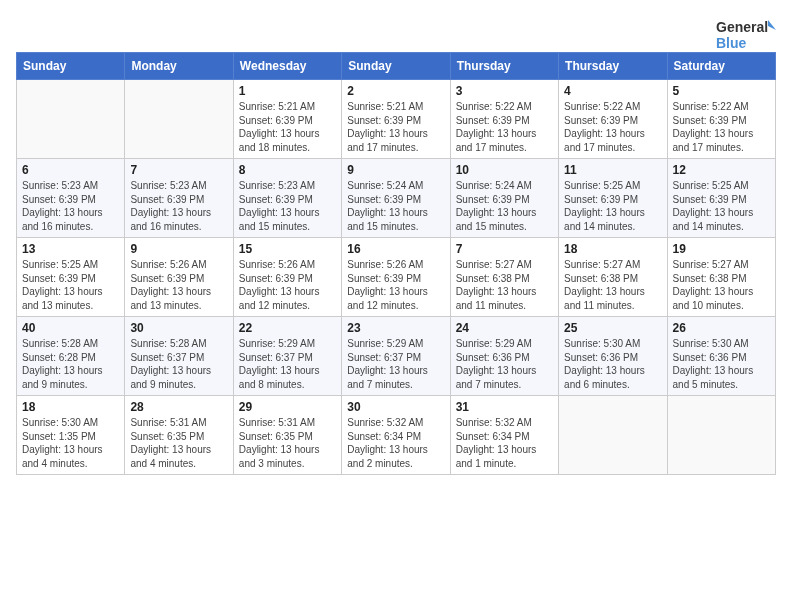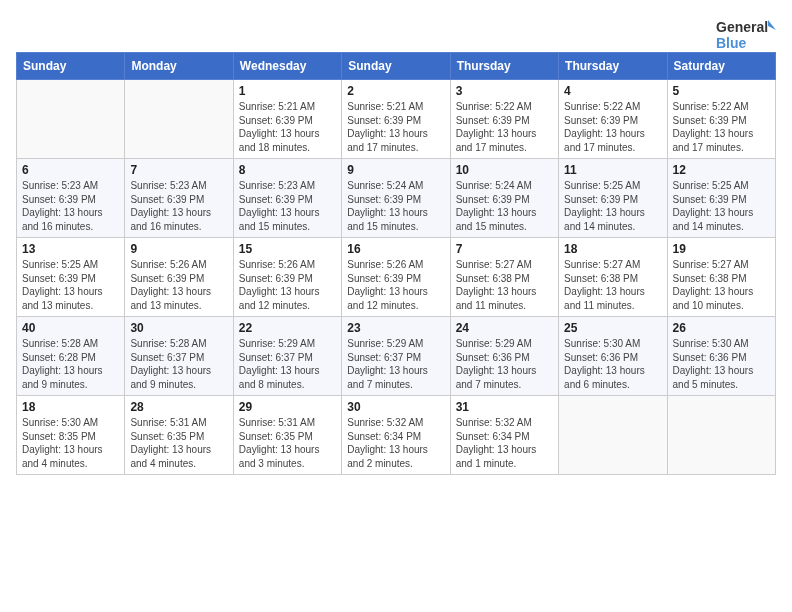--- a/index.html
+++ b/index.html
@@ -268,21 +268,21 @@
           <span class="day-number">26</span>
           <div class="day-info">Sunrise: 5:30 AM
 Sunset: 6:36 PM
 Daylight: 13 hours and 5 minutes.</div>
         </td>
       </tr>
       <tr>
         <td>
           <span class="day-number">18</span>
           <div class="day-info">Sunrise: 5:30 AM
-Sunset: 8:35 PM
+Sunset: 1:35 PM
 Daylight: 13 hours and 4 minutes.</div>
         </td>
         <td>
           <span class="day-number">28</span>
           <div class="day-info">Sunrise: 5:31 AM
 Sunset: 6:35 PM
 Daylight: 13 hours and 4 minutes.</div>
         </td>
         <td>
           <span class="day-number">29</span>

